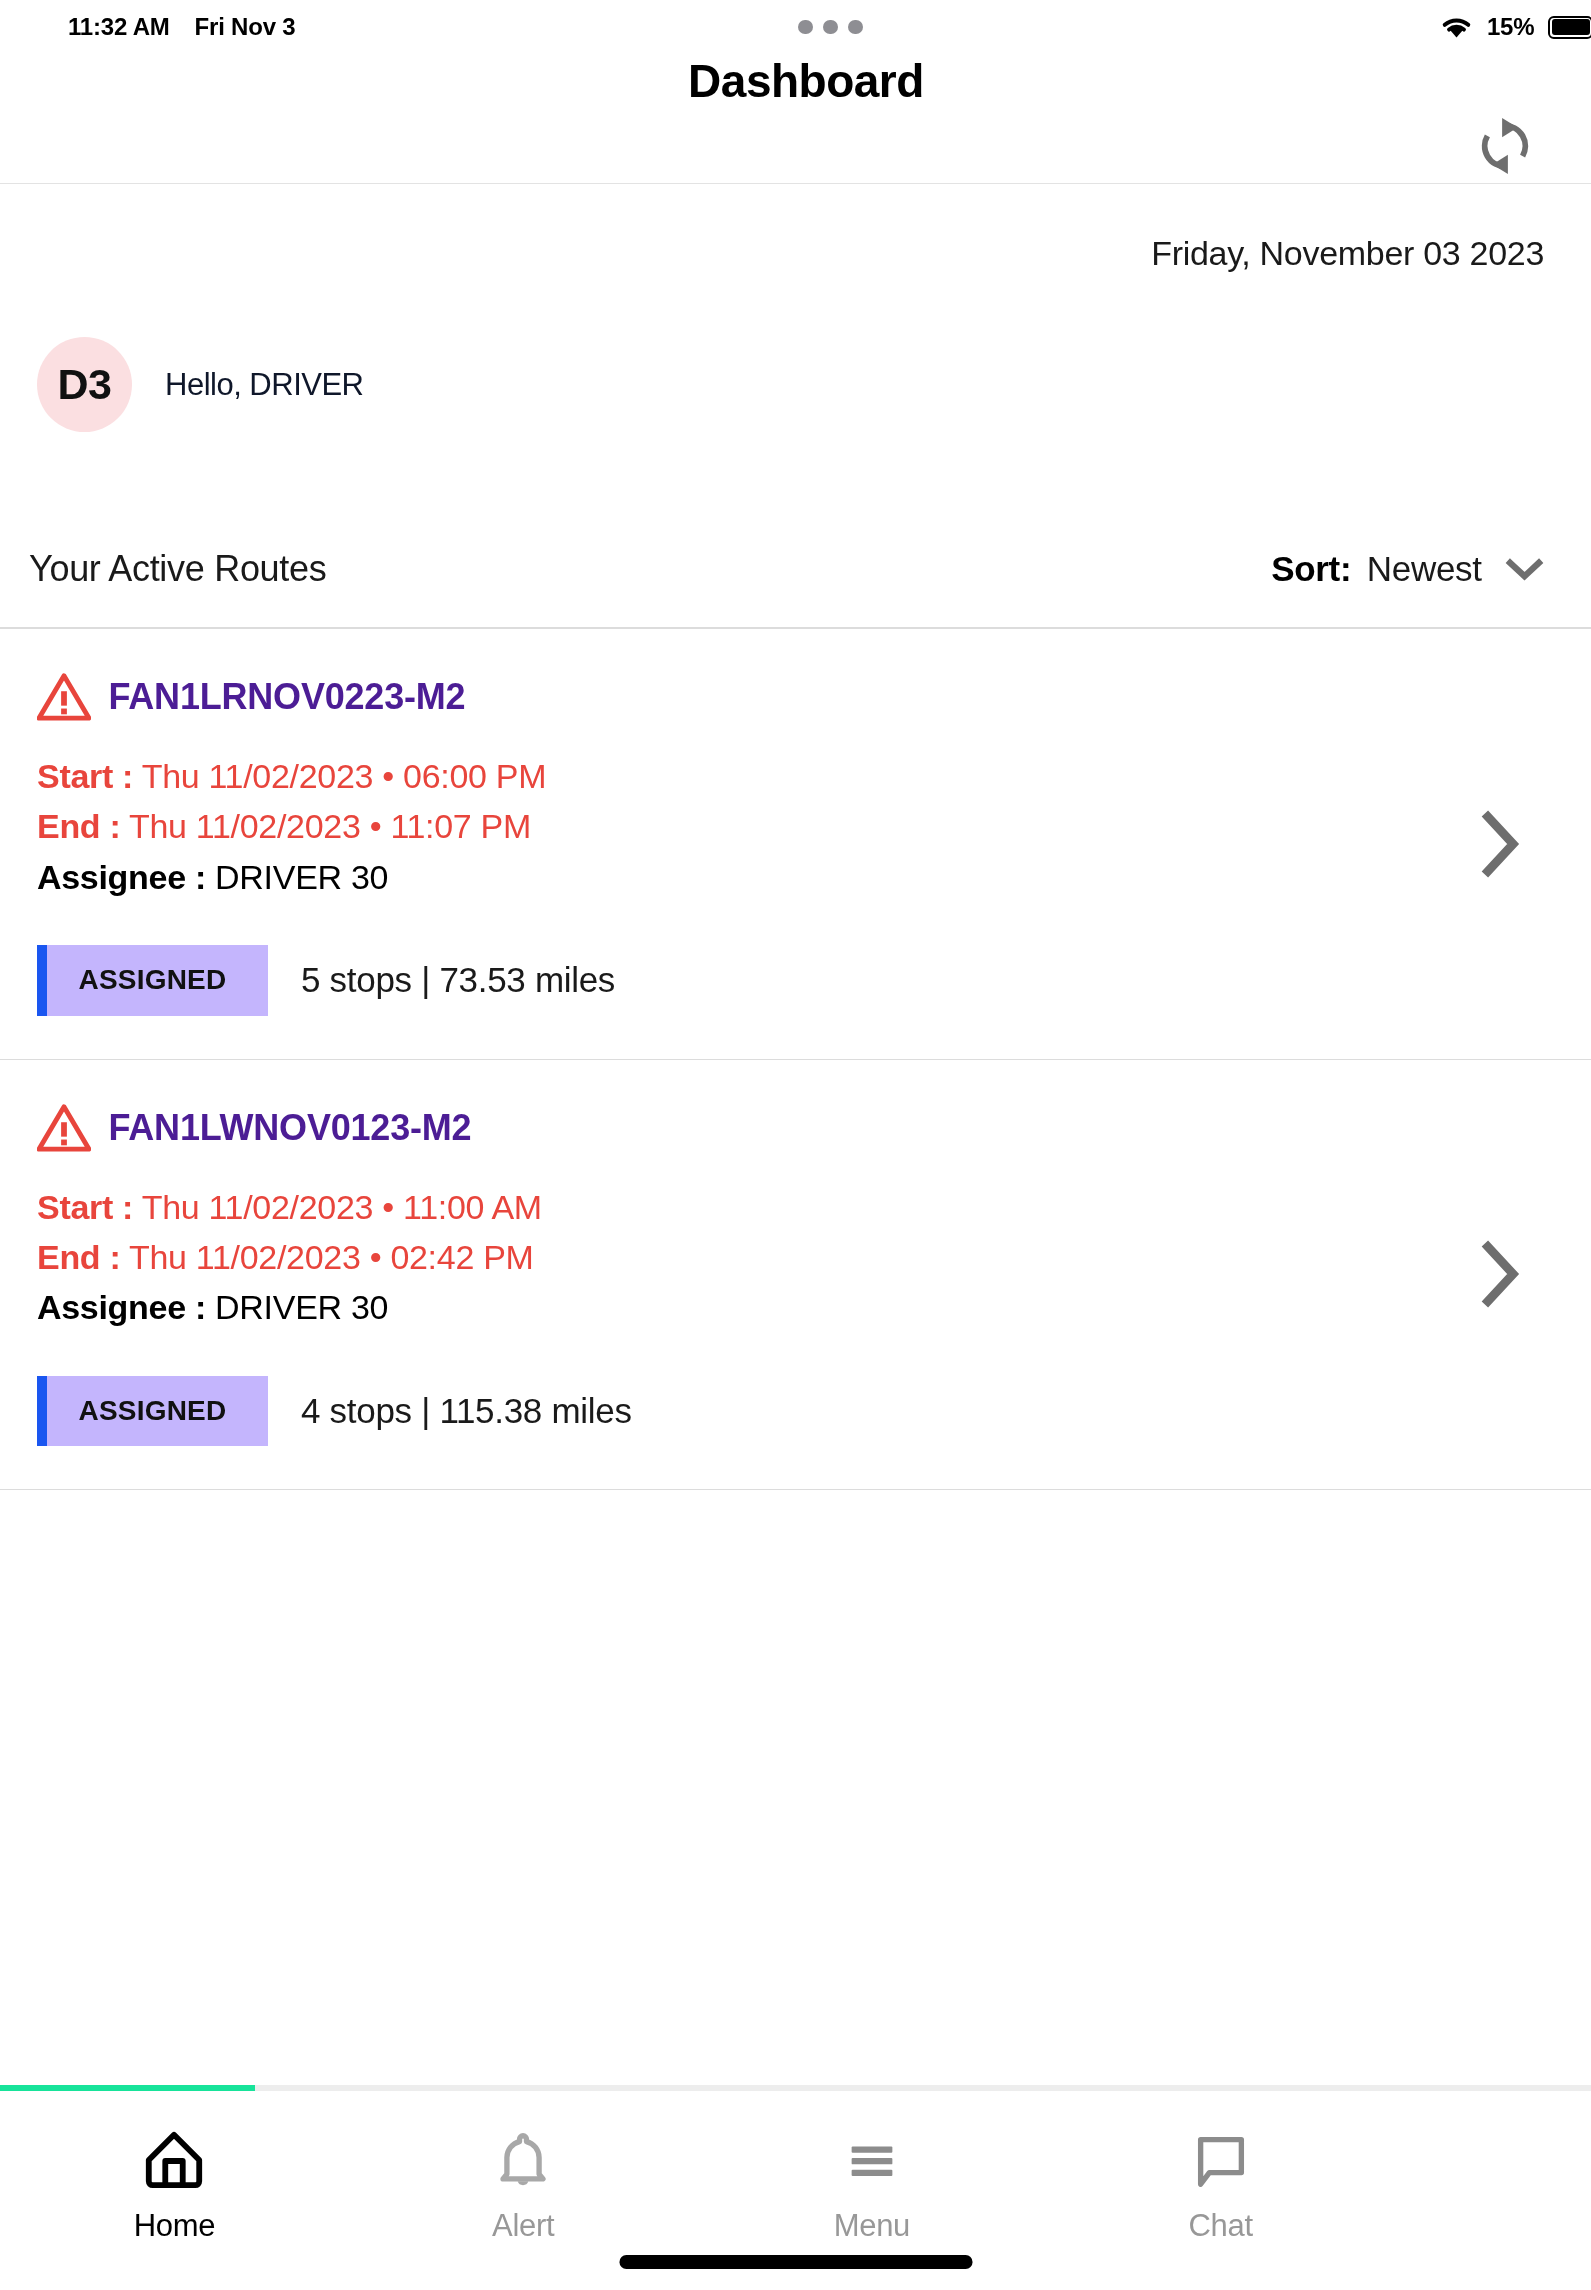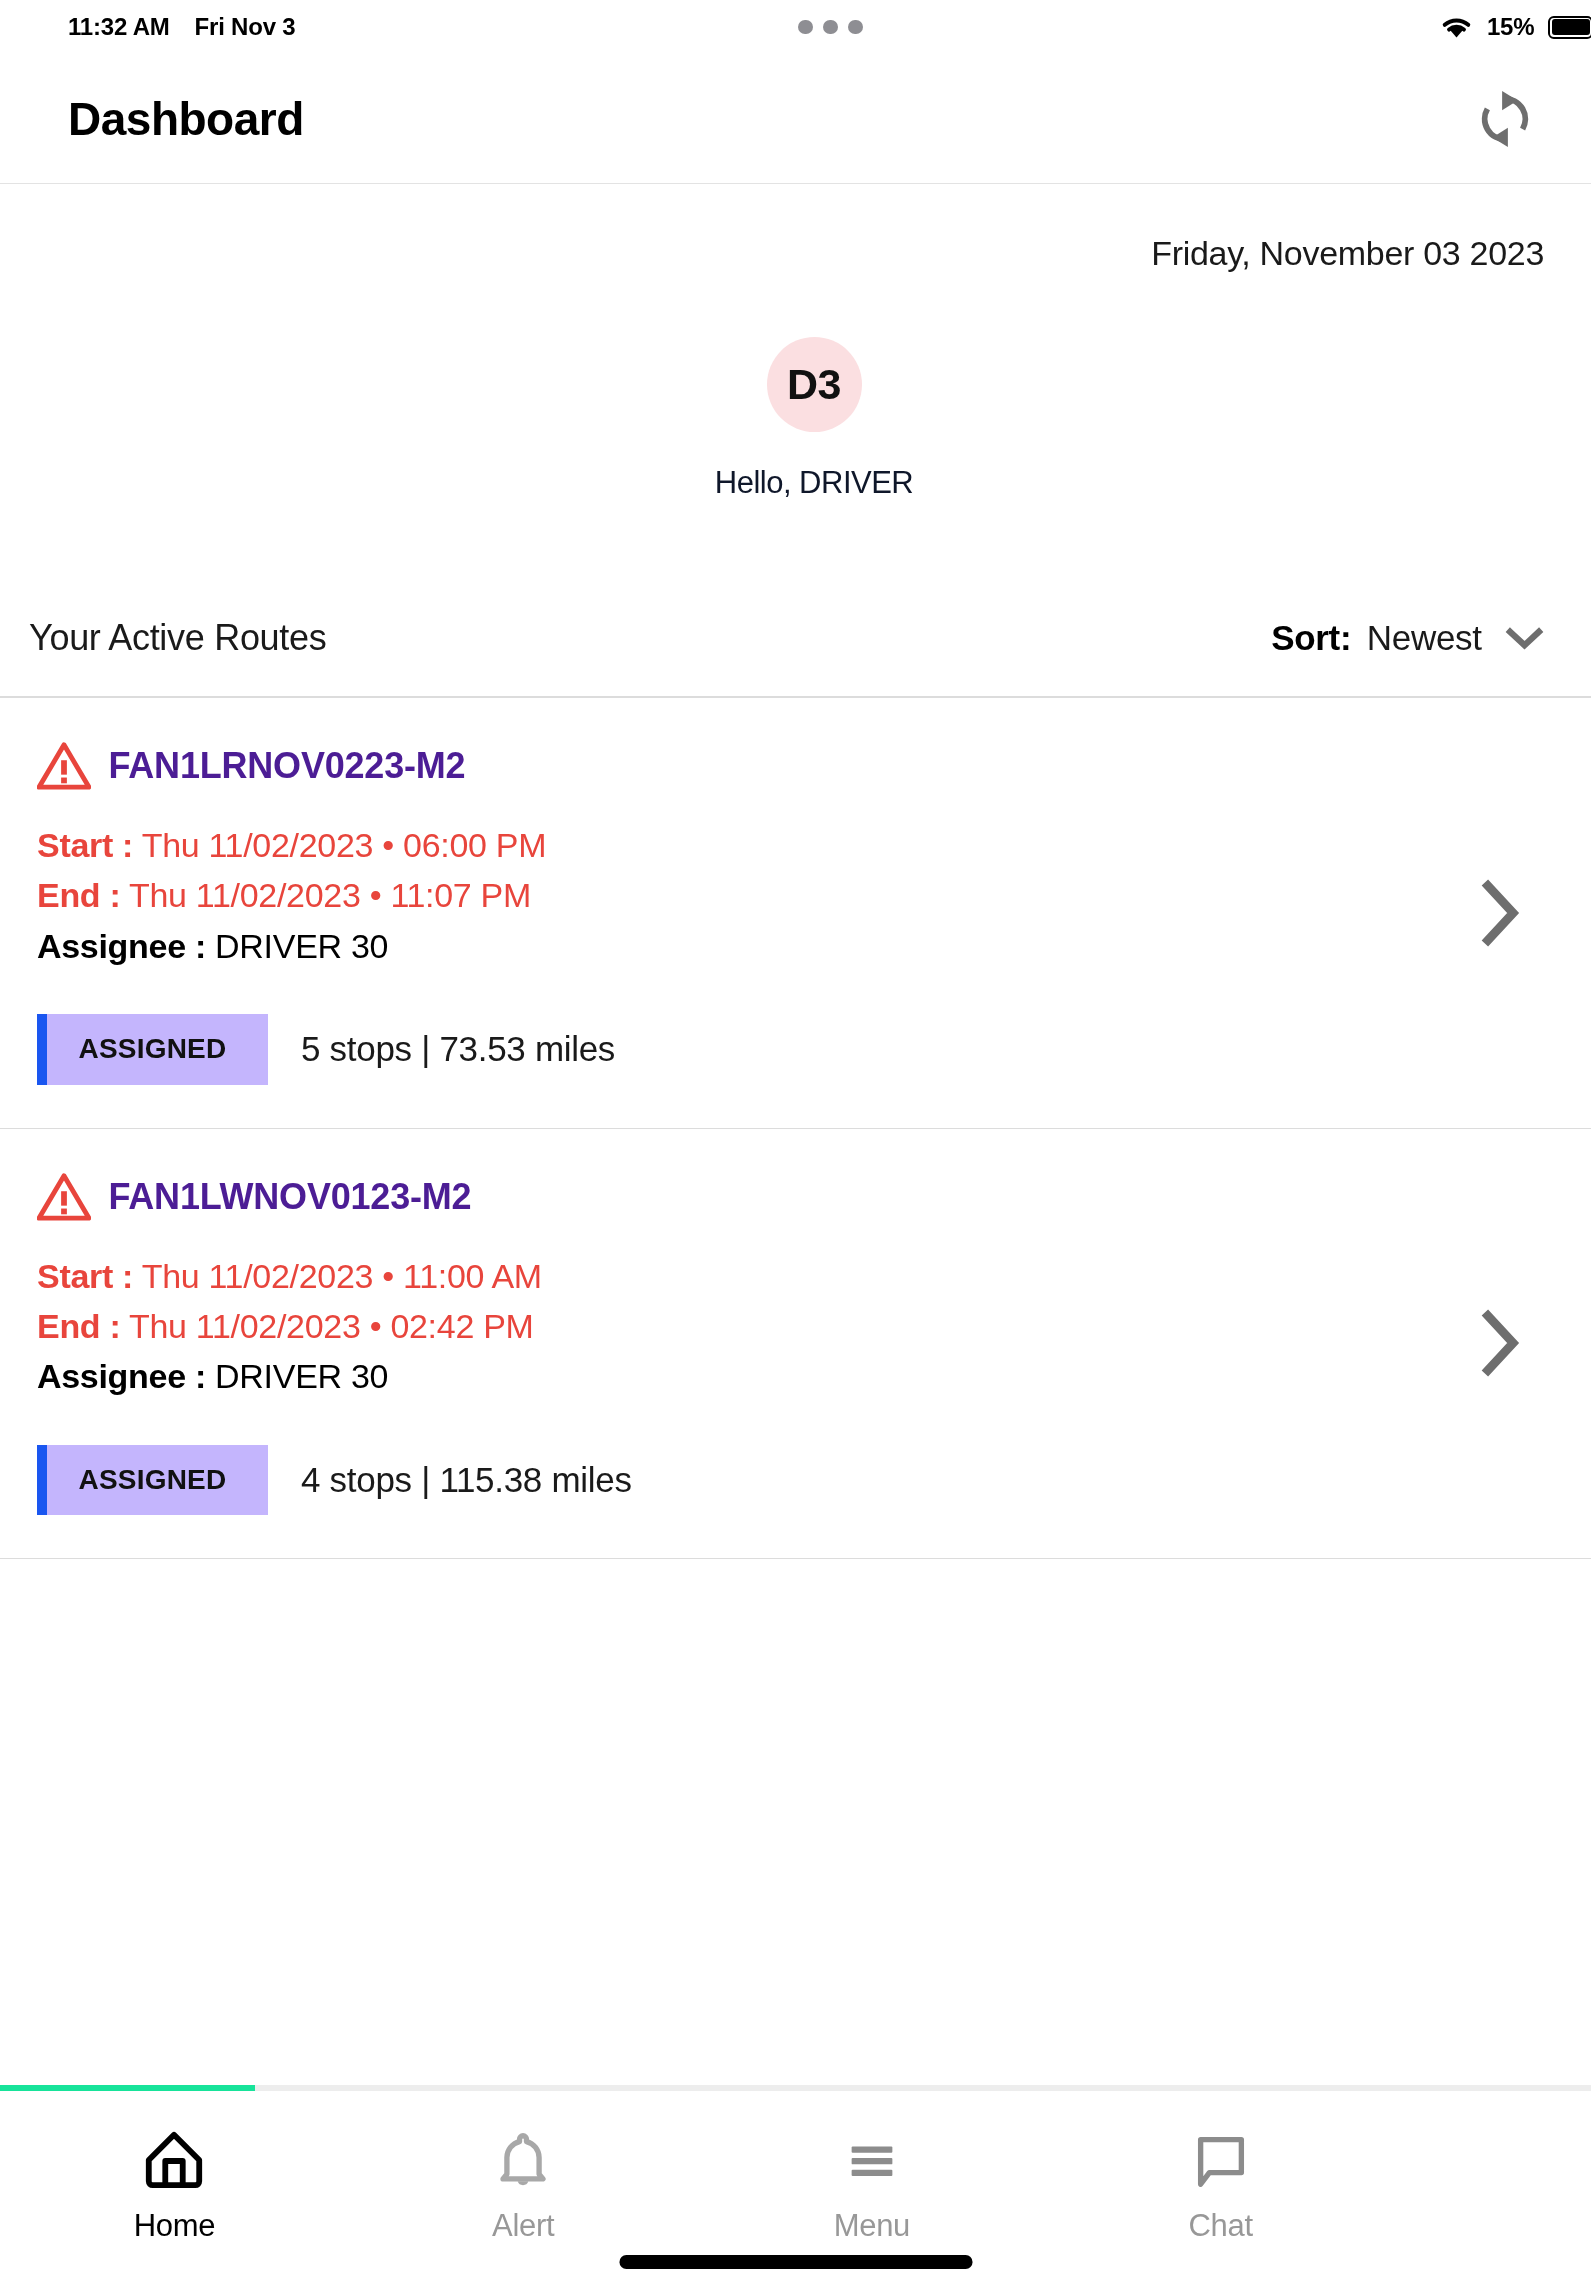--- a/index.html
+++ b/index.html
@@ -45,20 +45,21 @@
     width: calc(100% - 2.9px); background: #000; border-radius: 2.9px;
   }
 
   
   .appbar {
     position: absolute; top: 54px; left: 0; width: 1591px; height: 130px;
     display: flex; align-items: center;
     padding: 0 47px 0 68px;
     border-bottom: 1.9px solid #e3e3e3;
     background: #fff;
+    flex-direction: column;
   }
   .app-title {
     font-size: 46px; font-weight: 700; color: #000; letter-spacing: -0.5px;
   }
   .refresh-btn {
     margin-left: auto; width: 78px; height: 78px;
     display: flex; align-items: center; justify-content: center;
     cursor: pointer;
   }
 
@@ -67,21 +68,20 @@
 
   .date-row {
     padding: 50px 47px 0 0;
     text-align: right;
   }
   .date-text { font-size: 34px; color: #1a1a1a; letter-spacing: -0.3px; }
 
   .greet-row {
     display: flex; align-items: center; gap: 33px;
     padding: 64px 0 0 37px;
-    flex-direction: column;
   }
   .avatar {
     width: 95px; height: 95px; border-radius: 50%;
     background: #fbdfe1;
     display: flex; align-items: center; justify-content: center;
     font-size: 43px; font-weight: 700; color: #111; letter-spacing: -0.5px;
   }
   .greet-text { font-size: 31px; font-weight: 400; color: #0f172a; letter-spacing: -0.5px; }
 
   .list-head {

